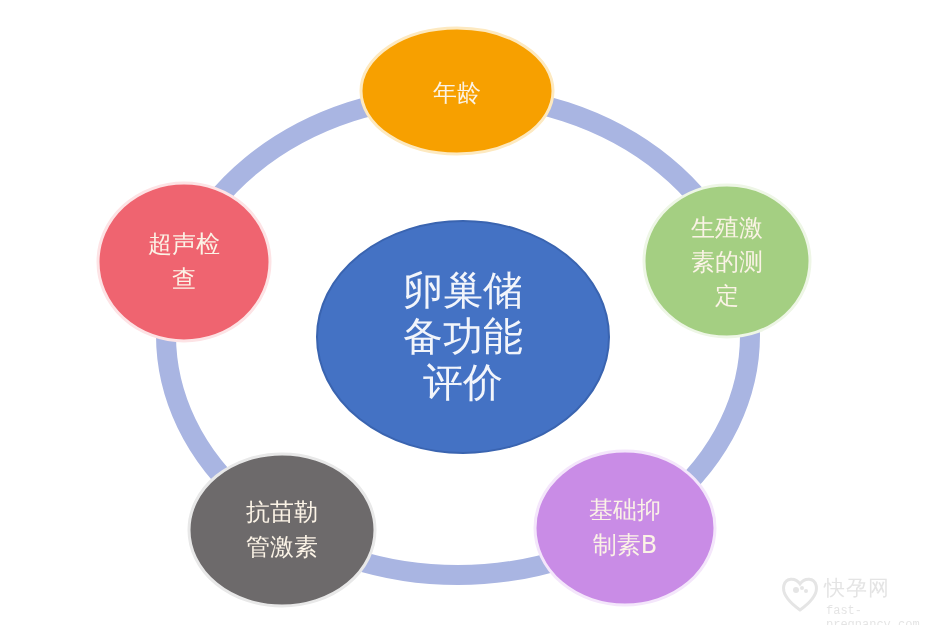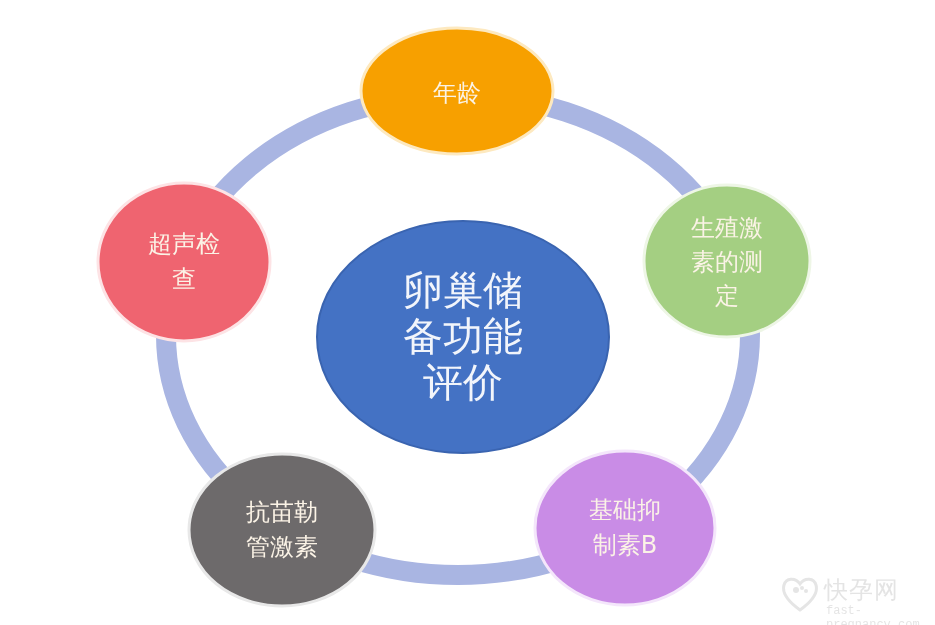--- a/index.html
+++ b/index.html
@@ -4,21 +4,21 @@
   <style>
     html, body { margin: 0; padding: 0; background: #ffffff; }
     body { width: 935px; height: 625px; position: relative; overflow: hidden;
            font-family: "DejaVu Sans", "Liberation Sans", sans-serif; }
     #diagram { position: absolute; left: 0; top: 0; }
     .node-label { fill: #ffffff; text-anchor: middle; dominant-baseline: central;
                   font-family: "DejaVu Sans", "Liberation Sans", sans-serif; }
     .center-label { font-size: 40px; fill: #f2f5fb; }
     .outer-label { font-size: 24px; fill: #fbf3e6; }
     .watermark { position: absolute; left: 780px; top: 572px; width: 150px; height: 48px; opacity: 0.55; }
-    .wm-text { position: absolute; left: 44px; top: 2px; font-size: 24px; color: #cfcfcf; letter-spacing: 1px;
+    .wm-text { position: absolute; left: 44px; top: 2px; font-size: 21px; color: #cfcfcf; letter-spacing: 1px;
                font-family: "DejaVu Sans", sans-serif; }
     .wm-sub { position: absolute; left: 46px; top: 32px; font-size: 12px; color: #cfcfcf;
               font-family: Liberation Mono, monospace; }
   </style>
 </head>
 <body>
 
 <svg id="diagram" width="935" height="625" viewBox="0 0 935 625" xmlns="http://www.w3.org/2000/svg">
 
   <ellipse cx="458" cy="335" rx="292" ry="240" fill="none" stroke="#a9b5e2" stroke-width="20"></ellipse>

